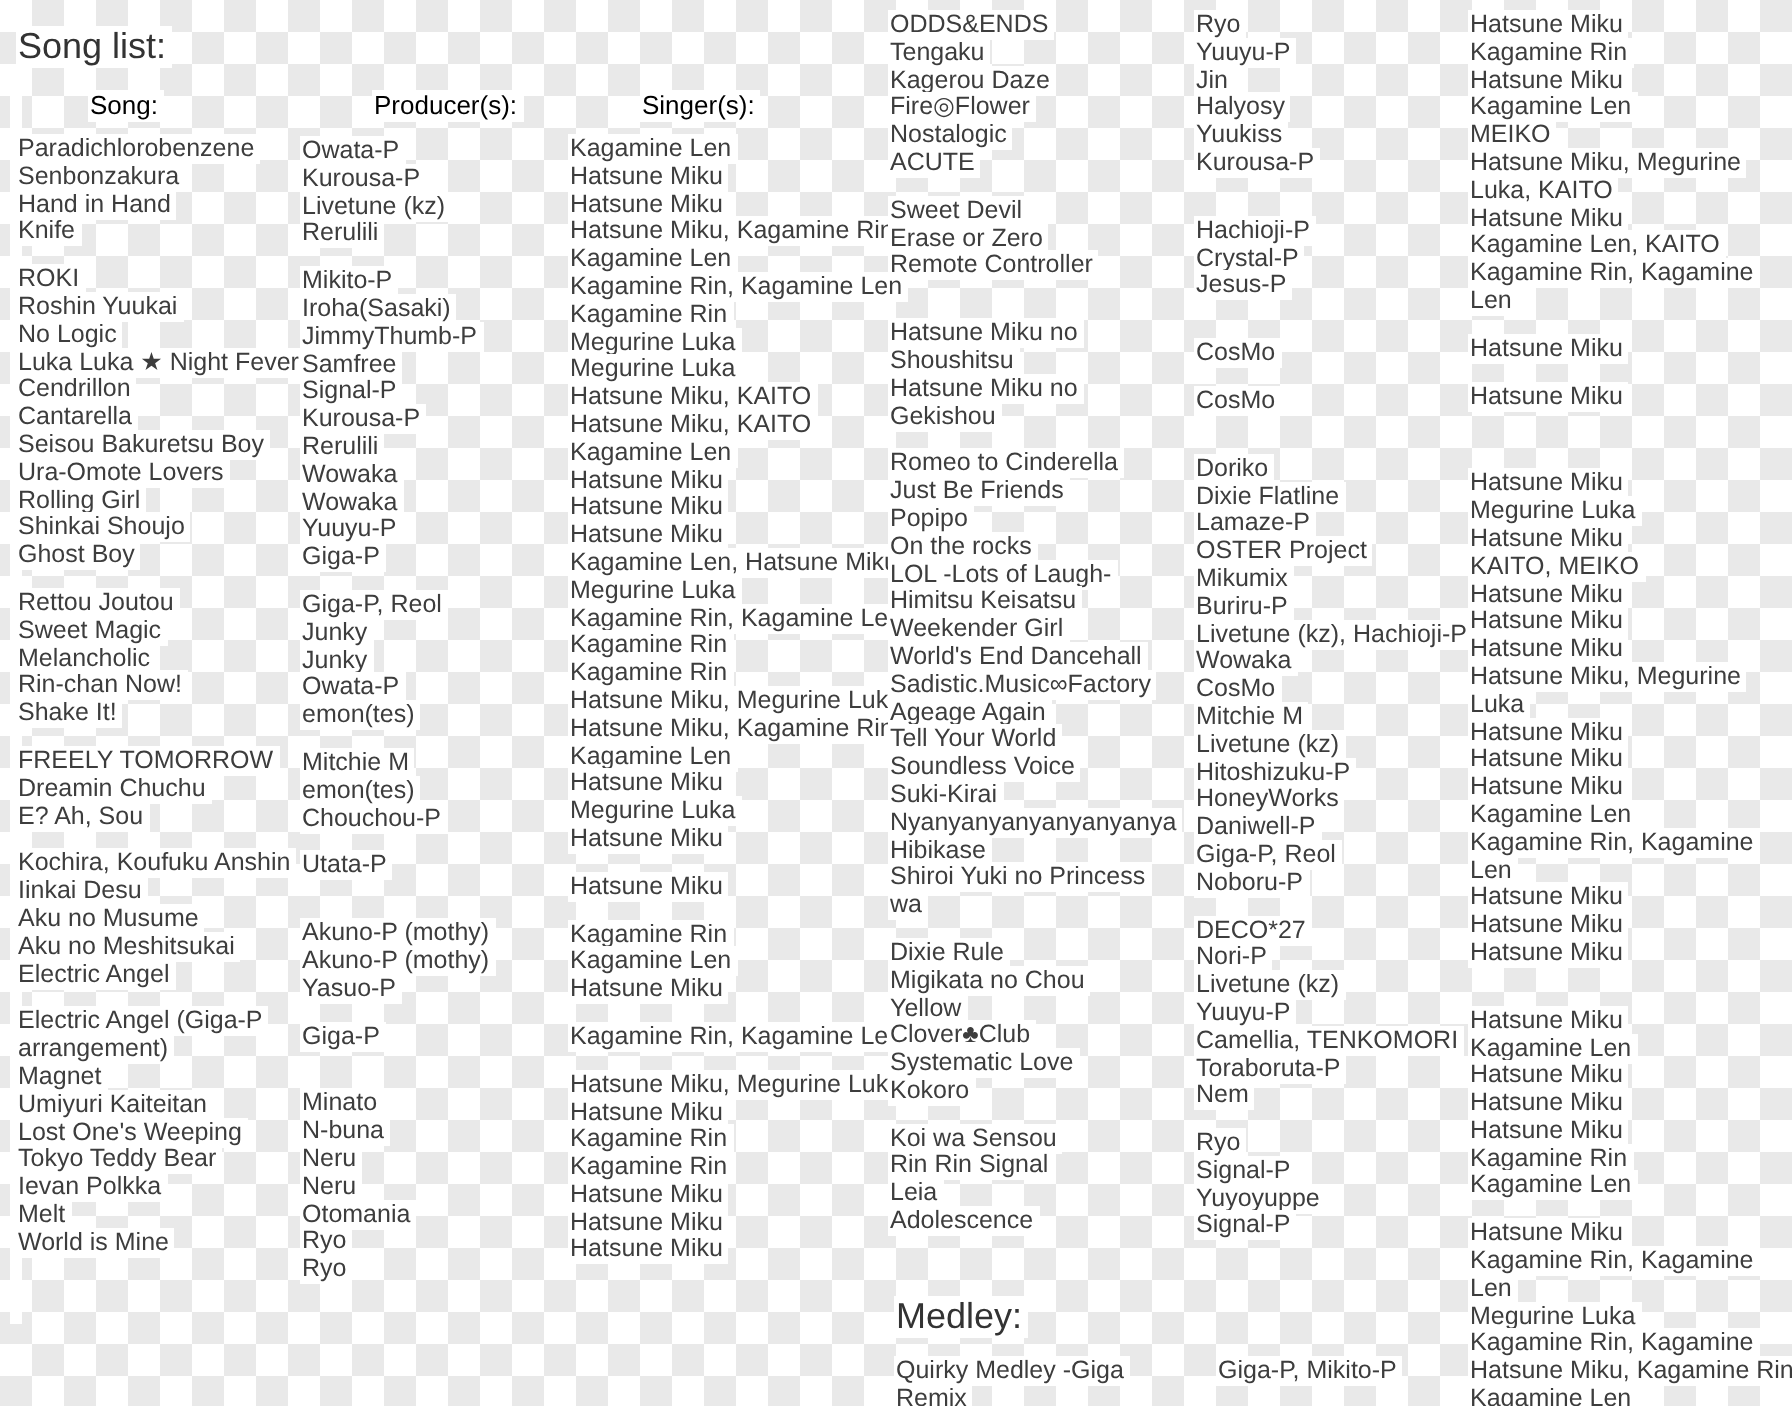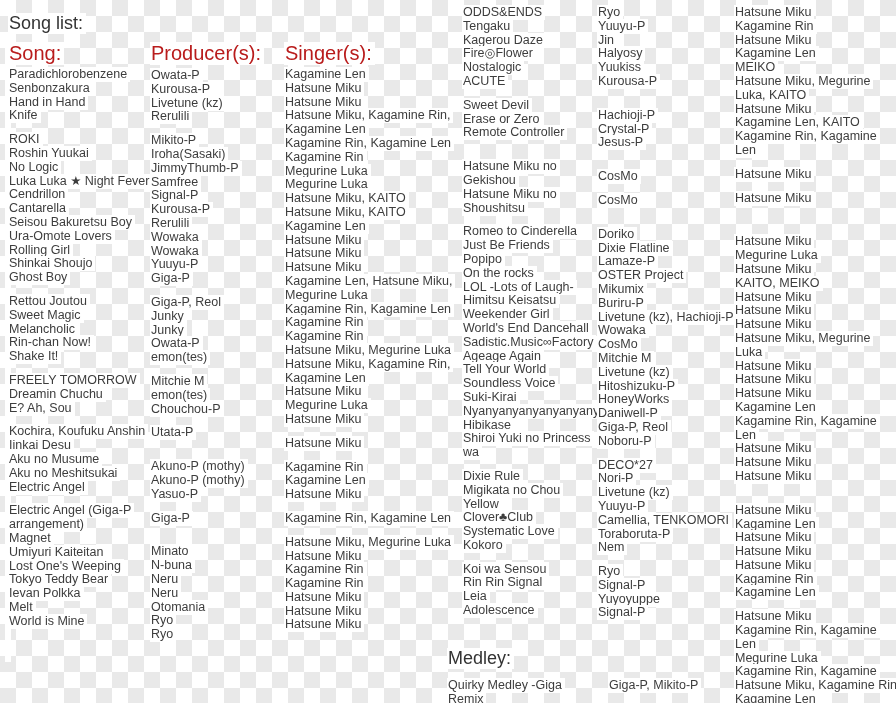--- a/index.html
+++ b/index.html
@@ -7,34 +7,34 @@
   body{
     position:relative; overflow:hidden;
     font-family:"Liberation Sans", sans-serif;
     color:#3d3d3d;
     background:#ffffff;
     background-image:repeating-conic-gradient(#e9e9e9 0% 25%, #ffffff 0% 50%);
     background-size:32px 32px;
   }
   .gutter{ position:absolute; left:5px; top:42px; width:6px; height:620px; background:#ffffff; }
   .title{ position:absolute; font-size:18px; line-height:30px; font-weight:400; color:#333333; }
-  .colhead{ position:absolute; font-size:20px; line-height:22px; font-weight:400; color:#b91c1c; }
+  .colhead{ position:absolute; font-size:13px; line-height:22px; font-weight:400; color:#000000;margin-left:36px; }
   .chip{
     background:#ffffff; padding:0 3px 1px 1px;
     -webkit-box-decoration-break:clone; box-decoration-break:clone;
   }
   .col{ position:absolute; }
   .line{ font-size:12.5px; line-height:13.8px; }
   .nowrap .line{ white-space:nowrap; }
   .gap{ width:100%; }
   
   #col-l-song { left:8px;   top:68px; width:146px; }
   #col-l-prod { left:150px; top:69px; width:134px; }
   #col-l-sing { left:284px; top:68px; width:172px; }
-  #col-r-song { left:462px; top:6px;  width:140px; }
+  #col-r-song { left:444px; top:6px;  width:140px; }
   #col-r-prod { left:597px; top:6px;  width:138px; }
   #col-r-sing { left:734px; top:6px;  width:170px; }
   #med-song   { left:447px; top:679px; width:140px; }
   #med-prod   { left:608px; top:679px; width:138px; }
   #med-sing   { left:734px; top:679px; width:170px; }
 </style>
 </head>
 <body>
 
 <div class="gutter"></div>
@@ -178,22 +178,22 @@
     <div class="line"><span class="chip">Tengaku</span></div>
     <div class="line"><span class="chip">Kagerou Daze</span></div>
     <div class="line"><span class="chip">Fire◎Flower</span></div>
     <div class="line"><span class="chip">Nostalogic</span></div>
     <div class="line"><span class="chip">ACUTE</span></div>
     <div class="gap" style="height: 10px;"></div>
     <div class="line"><span class="chip">Sweet Devil</span></div>
     <div class="line"><span class="chip">Erase or Zero</span></div>
     <div class="line"><span class="chip">Remote Controller</span></div>
     <div class="gap" style="height: 20px;"></div>
+    <div class="line"><span class="chip">Hatsune Miku no Shoushitsu</span></div>
     <div class="line"><span class="chip">Hatsune Miku no Gekishou</span></div>
-    <div class="line"><span class="chip">Hatsune Miku no Shoushitsu</span></div>
     <div class="gap" style="height: 10px;"></div>
     <div class="line"><span class="chip">Romeo to Cinderella</span></div>
     <div class="line"><span class="chip">Just Be Friends</span></div>
     <div class="line"><span class="chip">Popipo</span></div>
     <div class="line"><span class="chip">On the rocks</span></div>
     <div class="line"><span class="chip">LOL -Lots of Laugh-</span></div>
     <div class="line"><span class="chip">Himitsu Keisatsu</span></div>
     <div class="line"><span class="chip">Weekender Girl</span></div>
     <div class="line"><span class="chip">World's End Dancehall</span></div>
     <div class="line"><span class="chip">Sadistic.Music∞Factory</span></div>

